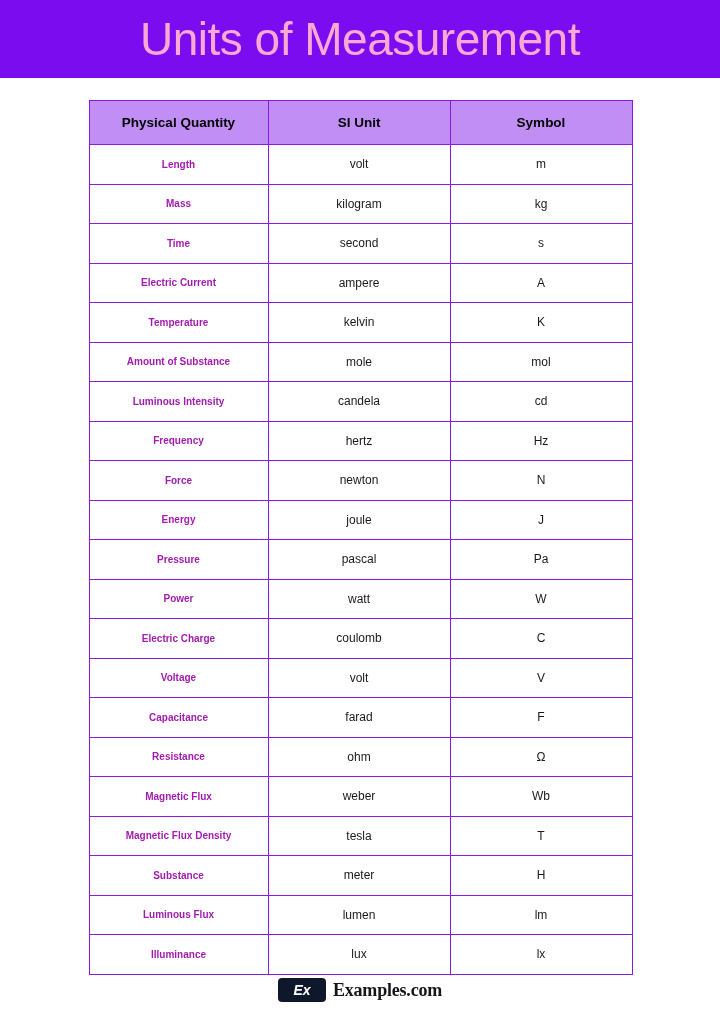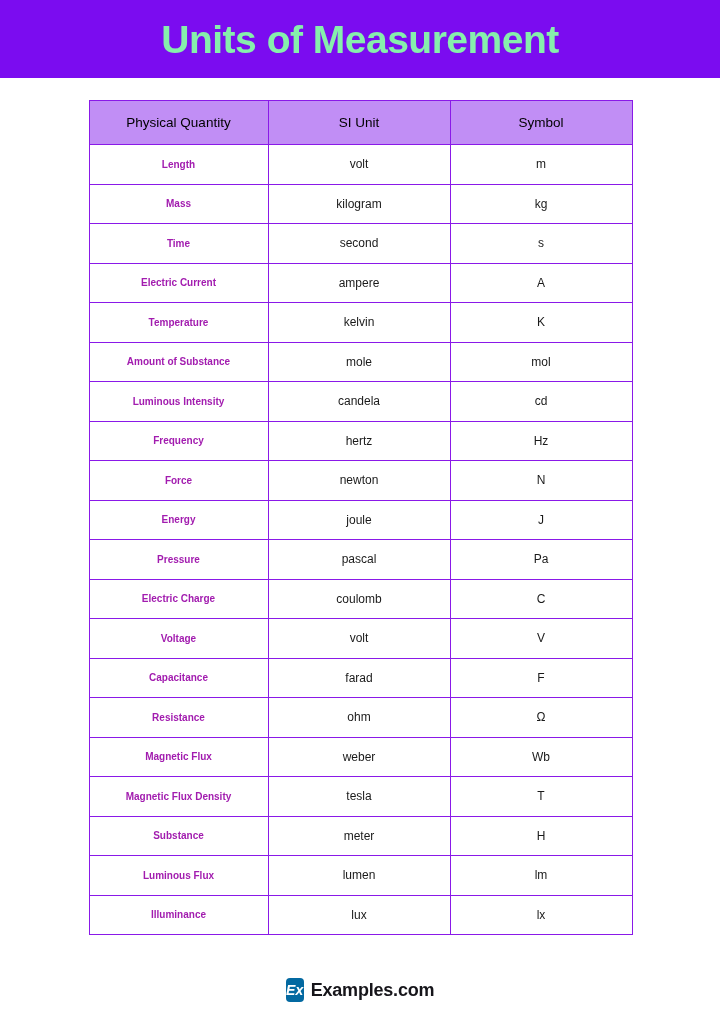--- a/index.html
+++ b/index.html
@@ -20,23 +20,23 @@
   }
   .header-bar {
     width: 720px;
     height: 78px;
     background: #7b0cf0;
     display: flex;
     align-items: center;
     justify-content: center;
   }
   .header-title {
-    color: #86efac;
-    font-size: 39px;
-    font-weight: bold;
+    color: #f9a8d4;
+    font-size: 46px;
+    font-weight: normal;
     letter-spacing: -0.5px;
     line-height: 1;
     font-family: "Liberation Sans", sans-serif;
   }
   .table-wrap {
     margin: 22px auto 0 auto;
     width: 543px;
   }
   table.units {
     border-collapse: collapse;
@@ -45,21 +45,21 @@
   }
   table.units th, table.units td {
     border: 1.4px solid #8a19e8;
     text-align: center;
     vertical-align: middle;
   }
   table.units th {
     background: #c18ef5;
     color: #000000;
     font-size: 13.5px;
-    font-weight: normal;
+    font-weight: bold;
     height: 44px;
     padding: 0 4px;
   }
   table.units td {
     height: 39.5px;
     font-size: 12px;
     color: #1a1a1a;
     padding: 0 4px;
     background: #ffffff;
   }
@@ -77,38 +77,39 @@
     position: absolute;
     left: 0;
     bottom: 16px;
     width: 720px;
     display: flex;
     align-items: center;
     justify-content: center;
     gap: 7px;
   }
   .logo-mark {
-    width: 18px;
+    width: 48px;
     height: 24px;
-    background: #0369a1;
+    background: #0f172a;
     border-radius: 4px;
     color: #ffffff;
     font-size: 14px;
     font-weight: bold;
     font-style: italic;
     display: flex;
     align-items: center;
     justify-content: center;
     line-height: 1;
   }
   .logo-text {
     font-size: 18px;
     font-weight: bold;
     color: #16151a;
     letter-spacing: -0.2px;
+    font-family: Liberation Serif, serif;
   }
 </style>
 </head>
 <body>
 
 <div class="page">
 
   <div class="header-bar">
     <div class="header-title">Units of Measurement</div>
   </div>
@@ -177,20 +178,25 @@
           <td class="qty">Energy</td>
           <td>joule</td>
           <td>J</td>
         </tr>
         <tr>
           <td class="qty">Pressure</td>
           <td>pascal</td>
           <td>Pa</td>
         </tr>
         <tr>
+          <td class="qty">Power</td>
+          <td>watt</td>
+          <td>W</td>
+        </tr>
+        <tr>
           <td class="qty">Electric Charge</td>
           <td>coulomb</td>
           <td>C</td>
         </tr>
         <tr>
           <td class="qty">Voltage</td>
           <td>volt</td>
           <td>V</td>
         </tr>
         <tr>

